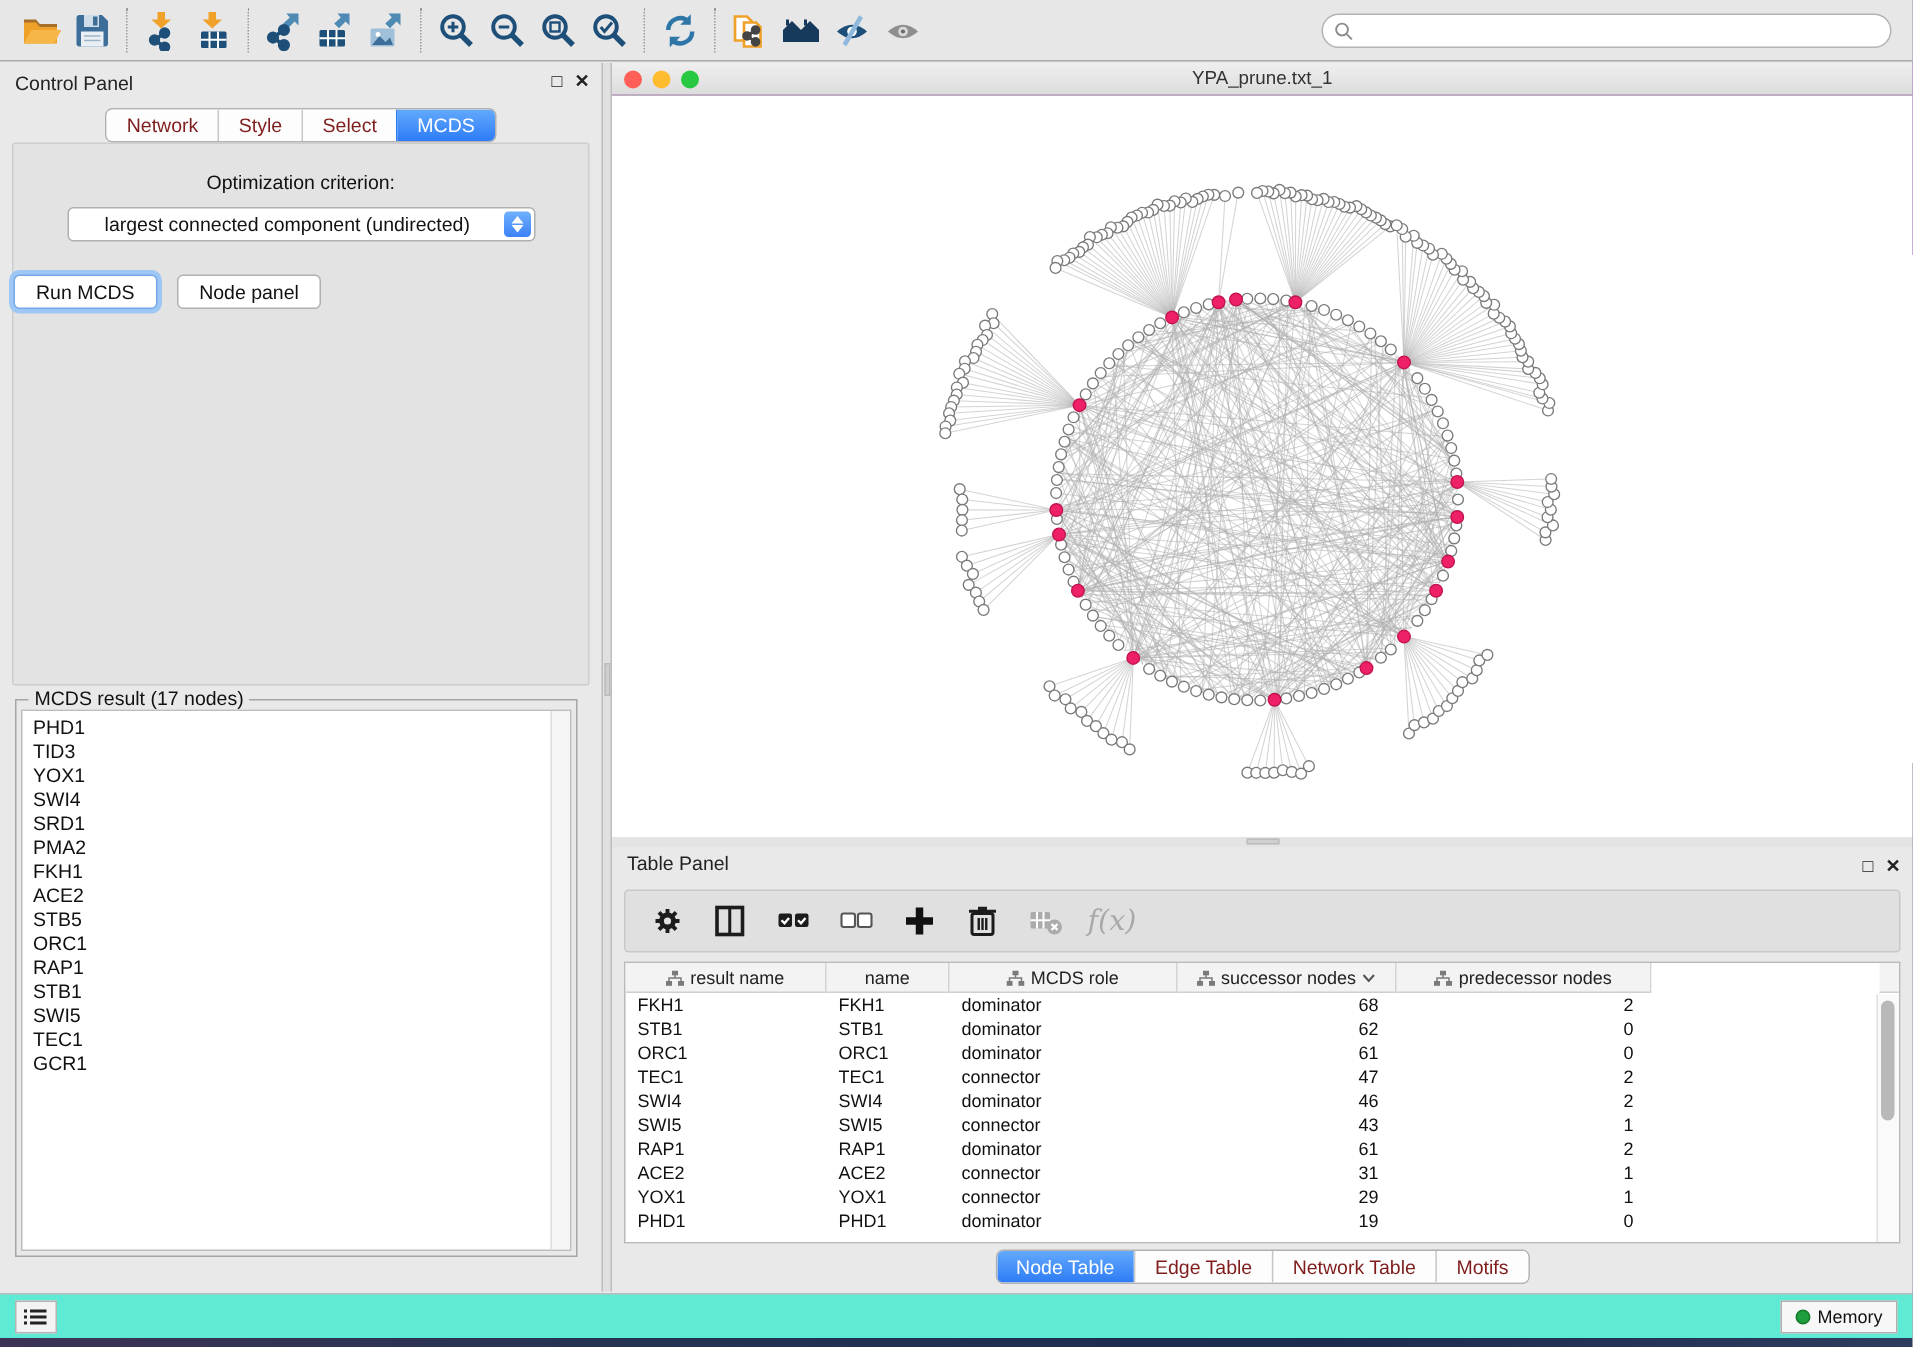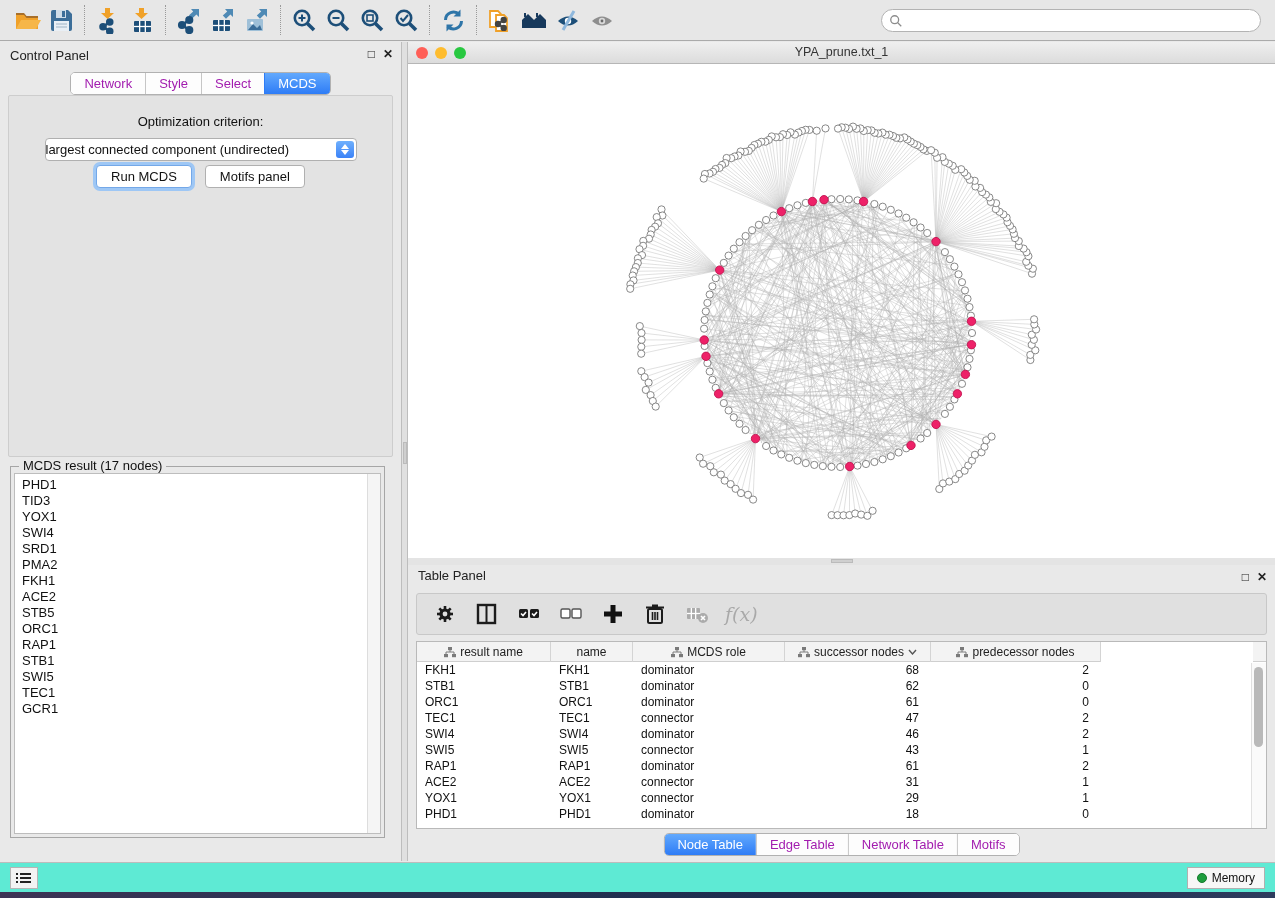--- a/index.html
+++ b/index.html
@@ -16,32 +16,32 @@
   .search-box input { border:none; outline:none; flex:1; font-size:12px; background:transparent; font-family:"Liberation Sans",sans-serif; }
 
   
   .cp { position:absolute; left:0; top:42px; width:401px; height:819px; background:#e9e9e9; }
   .panel-title { font-size:13px; color:#222; }
   .cp-header { position:absolute; left:10px; top:6px; }
   .win-btns { position:absolute; right:8px; top:6px; display:flex; gap:8px; }
   .wbtn { font-size:12px; color:#222; line-height:12px; cursor:default; }
   .cp-tabs { position:absolute; left:0; top:30px; width:100%; text-align:center; }
   .seg-group { display:inline-flex; background:#fff; border:1px solid #b1b1b1; border-radius:5px; overflow:hidden; }
-  .seg { padding:3px 13px; font-size:13px; color:#a21caf; border-left:1px solid #c6c6c6; background:#fdfdfd; cursor:default; }
+  .seg { padding:3px 13px; font-size:13px; color:#7f1d1d; border-left:1px solid #c6c6c6; background:#fdfdfd; cursor:default; }
   .seg:first-child { border-left:none; }
   .seg.active { background:linear-gradient(#62a9fd,#2e7cf6); color:#fff; border-left-color:#2e7cf6; }
   .cp-content { position:absolute; left:8px; top:53px; width:385px; height:362px; background:#e3e3e3; border:1px solid #cdcdcd; border-radius:2px; text-align:center; }
   .crit-label { margin-top:18px; font-size:13px; color:#111; }
   .mac-select { margin:9px auto 0; width:312px; height:23px; background:#fff; border:1px solid #b0b0b0; border-radius:4px; display:flex; align-items:center; position:relative; cursor:default; }
-  .mac-select .val { flex:1; font-size:13px; text-align:left; color:#111; padding-right:18px; white-space:nowrap; overflow:hidden; }
+  .mac-select .val { flex:1; font-size:13px; text-align:center; color:#111; padding-right:18px; white-space:nowrap; overflow:hidden; }
   .mac-select .stepper { position:absolute; right:2px; top:2px; bottom:2px; width:18px; background:linear-gradient(#6fb0fd,#3b82f7); border-radius:3px; }
   .stepper:before, .stepper:after { content:""; position:absolute; left:5px; border-left:4px solid transparent; border-right:4px solid transparent; }
   .stepper:before { top:3px; border-bottom:5px solid #fff; }
   .stepper:after { bottom:3px; border-top:5px solid #fff; }
-  .btn-row { margin-top:4px; display:flex; justify-content:center; gap:13px; }
+  .btn-row { margin-top:22px; display:flex; justify-content:flex-start; gap:13px; }
   .mac-btn { height:23px; padding:0 14px; background:#fff; border:1px solid #b0b0b0; border-radius:4px; font-size:13px; color:#111; font-family:"Liberation Sans",sans-serif; cursor:default; }
   .mac-btn.focused { box-shadow:0 0 0 3px #9ec7f5; border-color:#74a8e8; }
   .groupbox { position:absolute; left:10px; top:424px; width:375px; height:372px; border:1px solid #a6a6a6; }
   .groupbox-legend { position:absolute; top:-9px; left:8px; background:#e9e9e9; padding:0 4px; font-size:13px; color:#111; }
   .mcds-list { position:absolute; left:3px; top:6px; right:3px; bottom:3px; background:#fff; border:1px solid #bdbdbd; overflow:hidden; }
   .mcds-list ul { list-style:none; padding:3px 0 0 7px; }
   .mcds-list li { font-size:13px; line-height:16px; color:#111; }
   .list-scroll { position:absolute; right:0; top:0; bottom:0; width:13px; background:#f5f5f5; border-left:1px solid #ddd; }
 
   
@@ -271,21 +271,21 @@
           </span></div>
 
       <div class="cp-content">
         <div class="crit-label">Optimization criterion:</div>
         <div class="mac-select">
           <span class="val">largest connected component (undirected)</span>
           <span class="stepper"></span>
         </div>
         <div class="btn-row">
           <button class="mac-btn focused">Run MCDS</button>
-          <button class="mac-btn">Motifs panel</button>
+          <button class="mac-btn">Node panel</button>
         </div>
       </div>
 
       <div class="groupbox">
         <span class="groupbox-legend">MCDS result (17 nodes)</span>
         <div class="mcds-list">
           <ul id="mcds-items">
               <li>PHD1</li>
               <li>TID3</li>
               <li>YOX1</li>
@@ -1331,21 +1331,21 @@
               <div class="g-cell l" style="width: 82px;">YOX1</div>
               <div class="g-cell l" style="width: 152px;">connector</div>
               <div class="g-cell r" style="width: 146px;">29</div>
               <div class="g-cell r" style="width: 170px;">1</div>
               <div class="g-cell l" style="width: 152px;"></div>
             </div>
             <div class="grid-row">
               <div class="g-cell l" style="width: 134px;">PHD1</div>
               <div class="g-cell l" style="width: 82px;">PHD1</div>
               <div class="g-cell l" style="width: 152px;">dominator</div>
-              <div class="g-cell r" style="width: 146px;">18</div>
+              <div class="g-cell r" style="width: 146px;">19</div>
               <div class="g-cell r" style="width: 170px;">0</div>
               <div class="g-cell l" style="width: 152px;"></div>
             </div>
           </div>
         <div class="grid-scroll">
             <div class="grid-thumb"></div>
           </div>
       </div>
       <div class="tp-tabs"><span class="seg-group" id="tp-tabs">
             <span class="seg active">Node Table</span>

